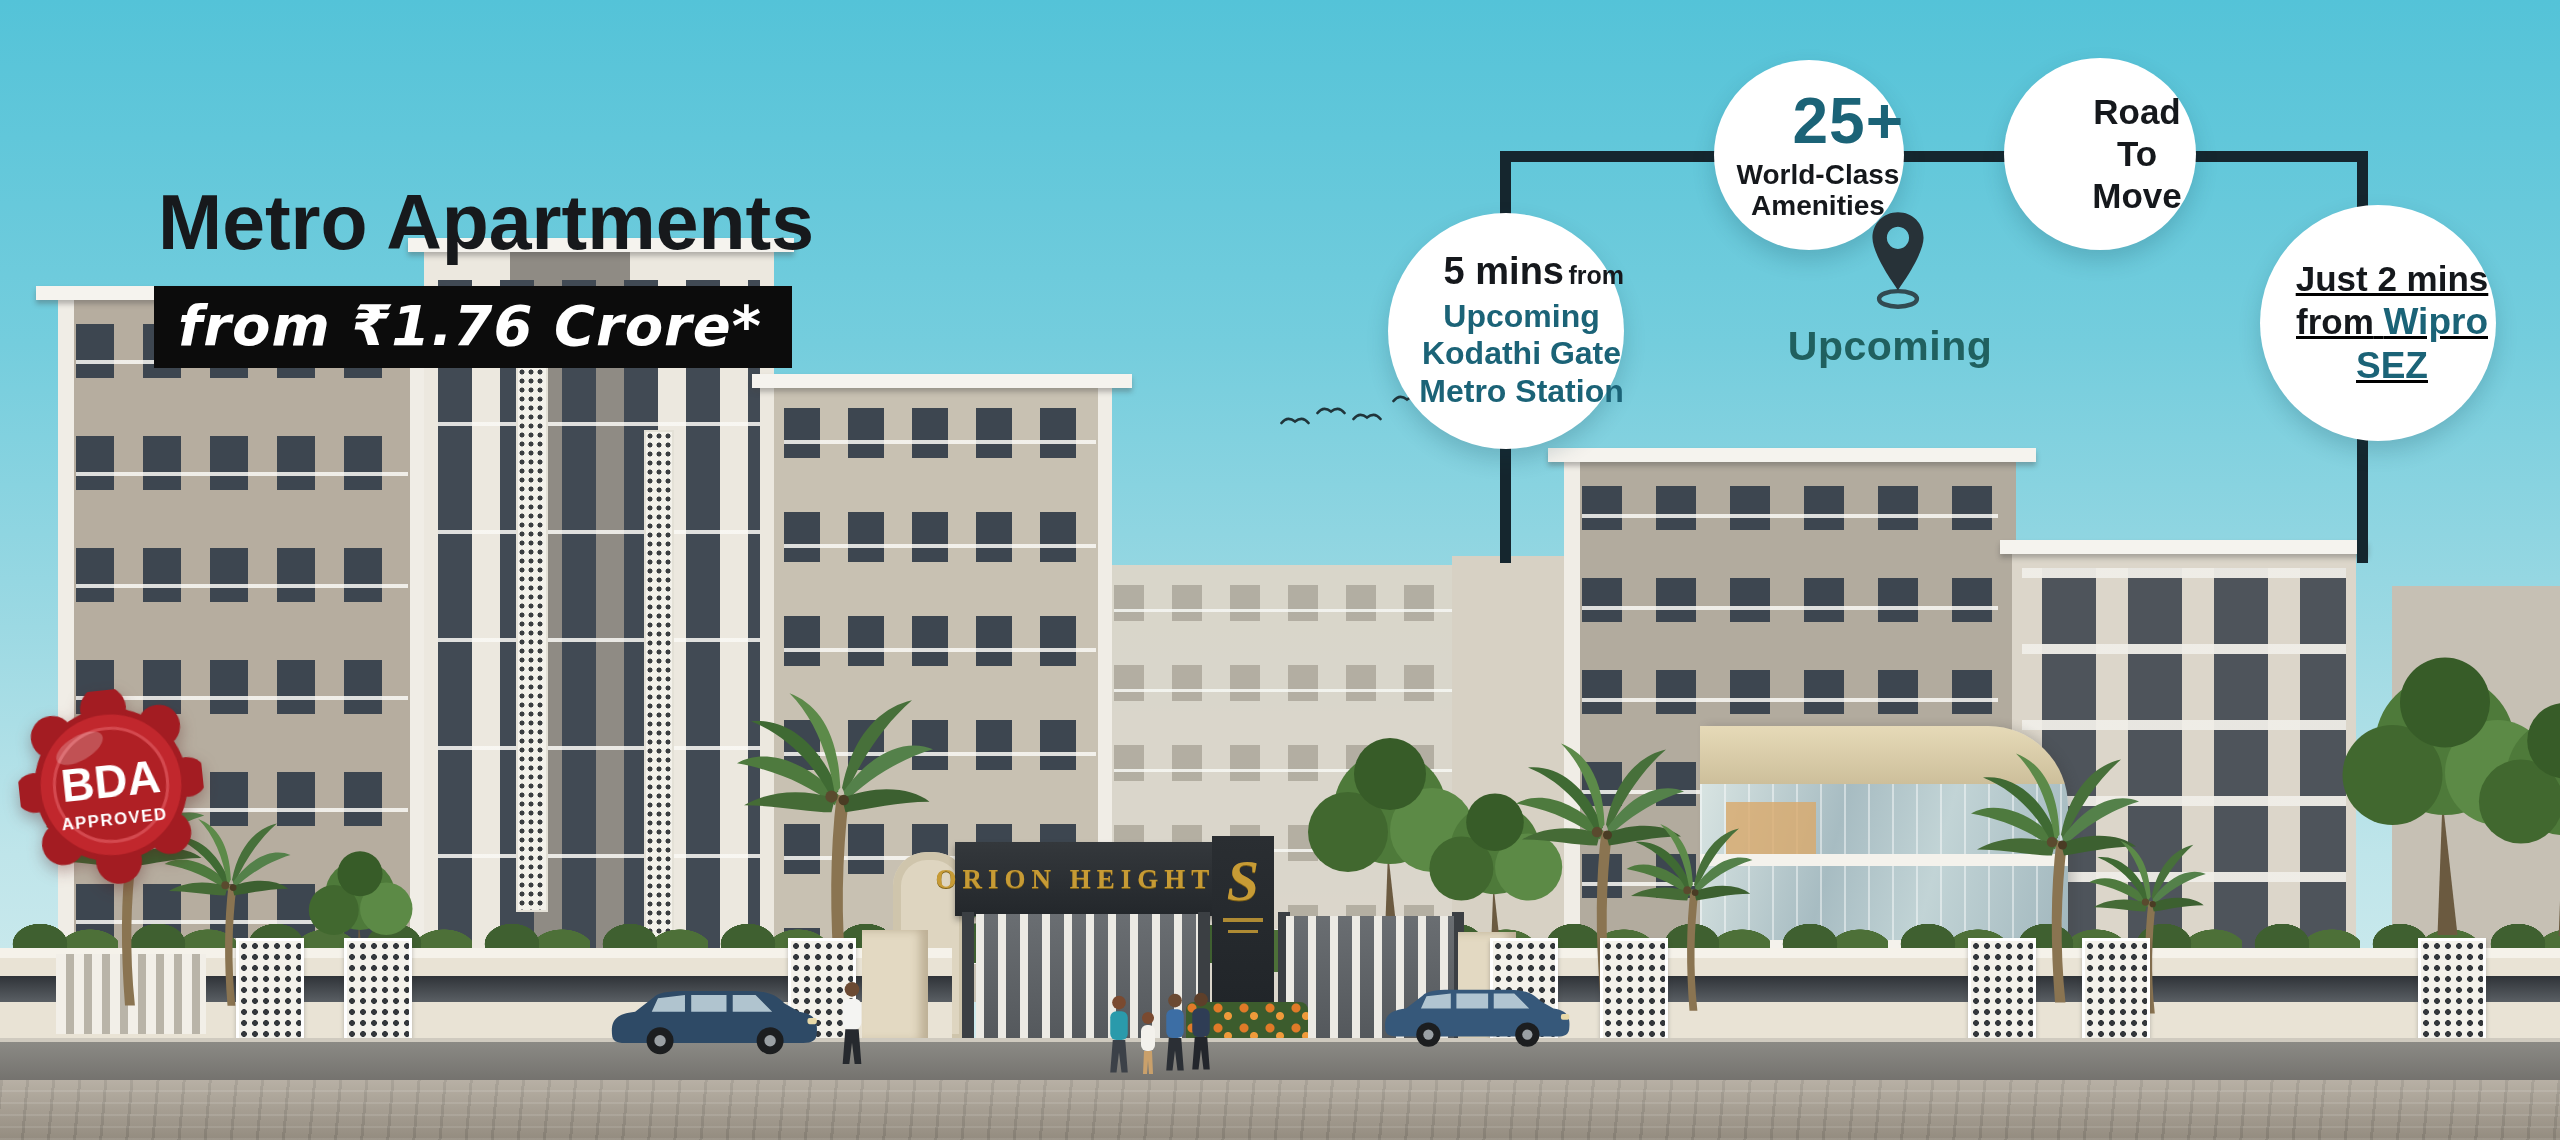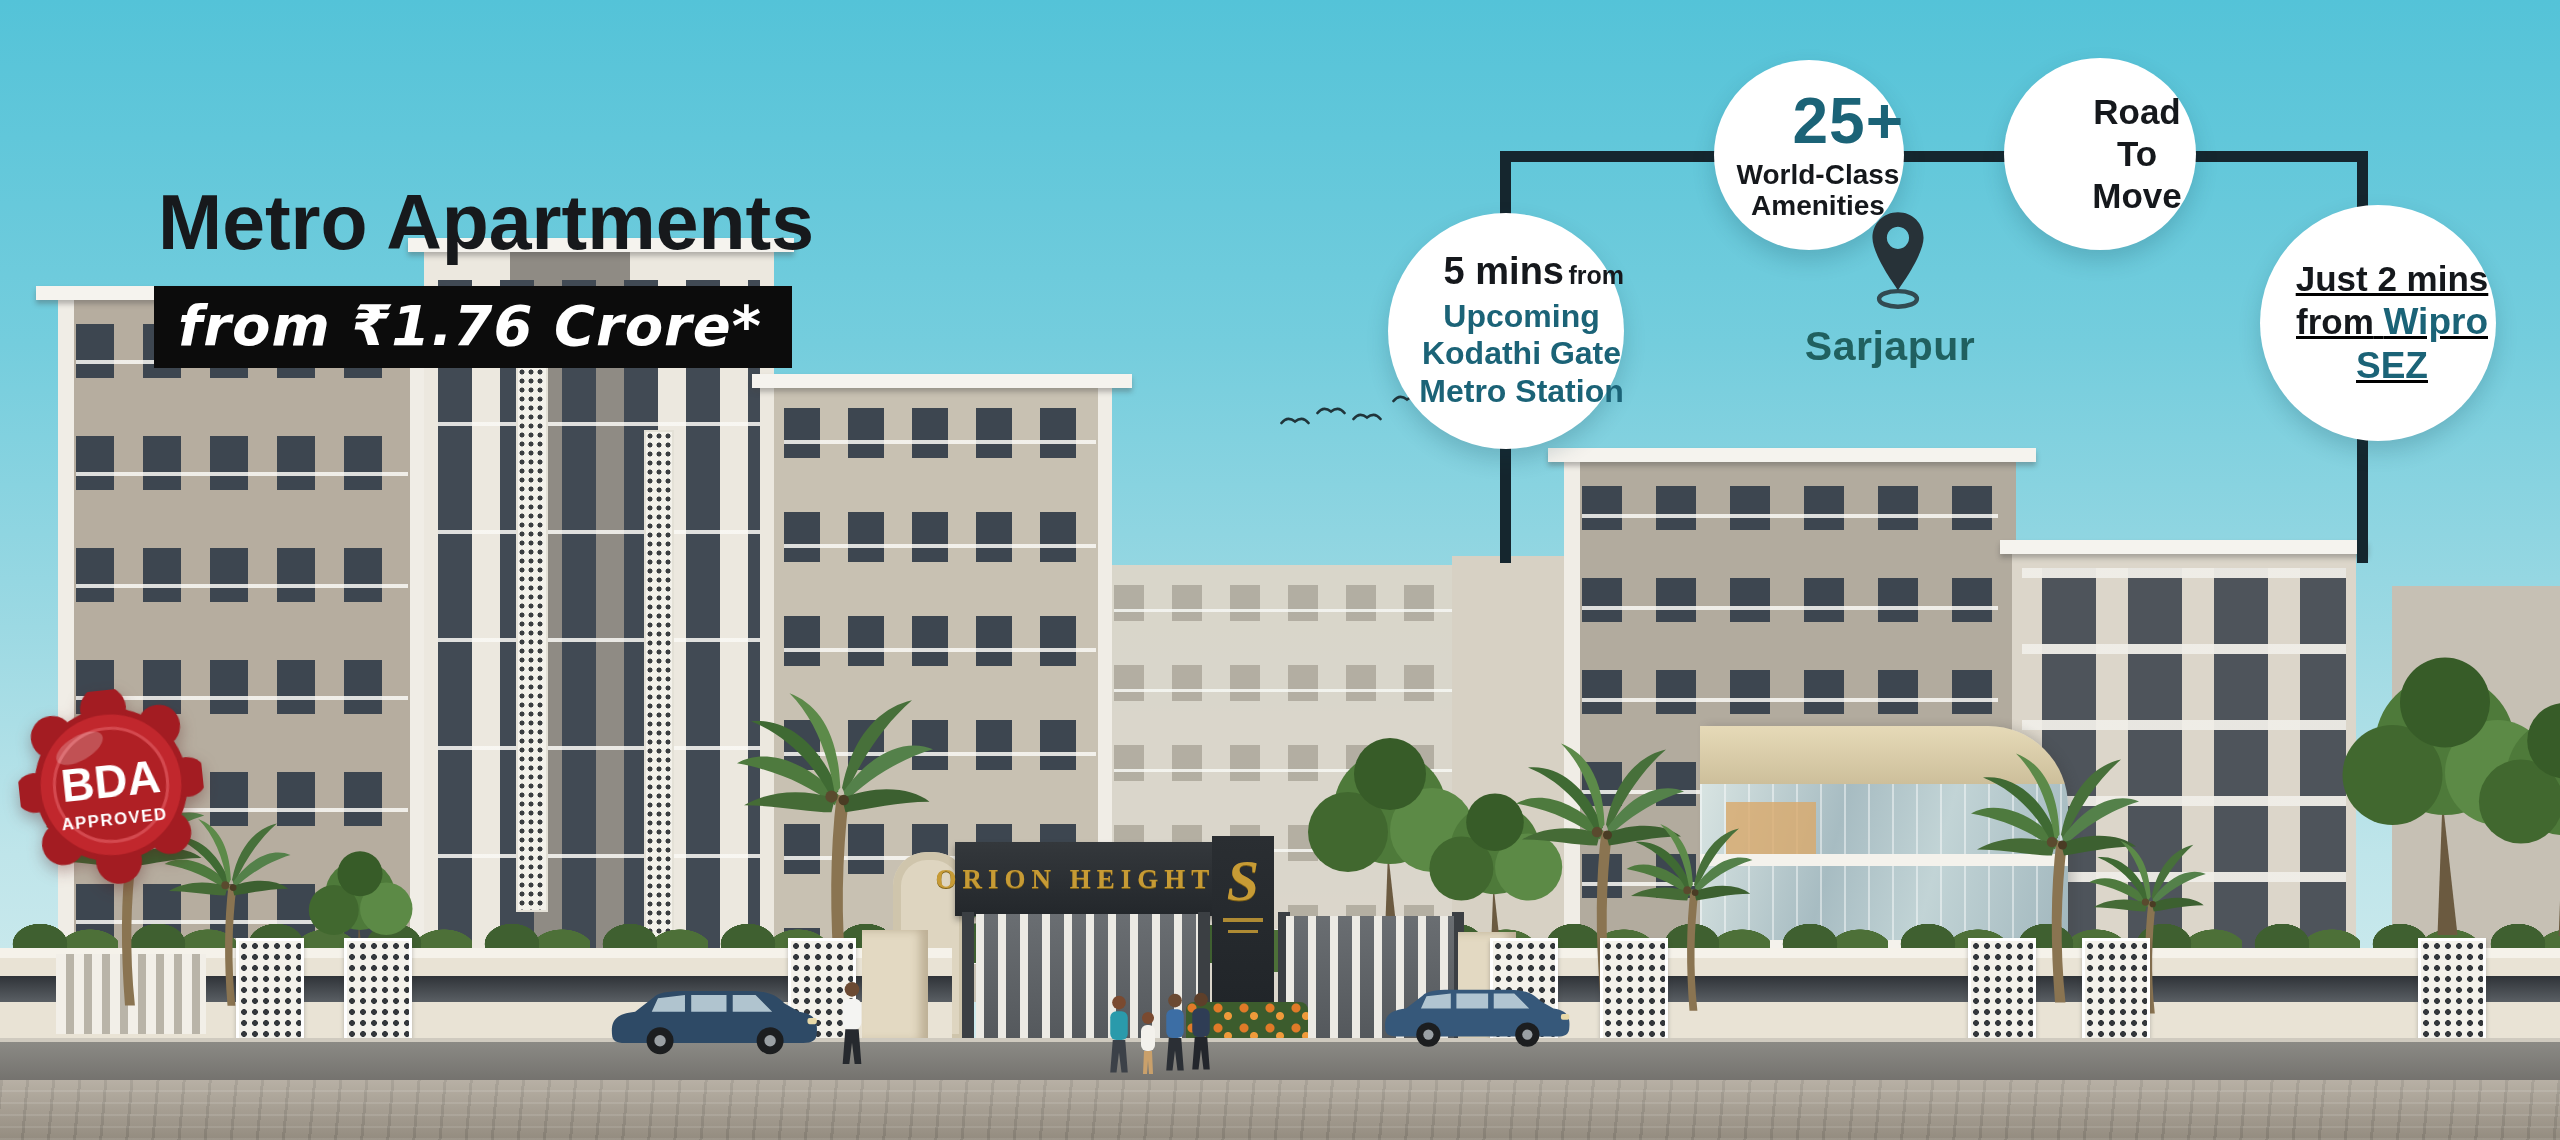--- a/index.html
+++ b/index.html
@@ -382,19 +382,19 @@
       <span class="dark">Just 2 mins from</span>
       <span class="teal wipro-dest"> <span>Wipro SEZ</span></span>
     </span>
   </div>
 
   <svg class="pin" viewBox="0 0 60 90">
     <ellipse cx="30" cy="80" rx="17" ry="7" fill="none" stroke="#273238" stroke-width="4" opacity="0.85"></ellipse>
     <path fill-rule="evenodd" fill="#273238" d="M30,2 C17,2 7,12 7,25 C7,41 30,72 30,72 C30,72 53,41 53,25 C53,12 43,2 30,2 Z M30,15 a10,10 0 1,1 -0.1,0 Z"></path>
   </svg>
   <div class="loc">
-    <div>Sarjapur</div>
+    <div>Upcoming</div>
   </div>
 
   <div class="lux">Metro Apartments</div>
   <div class="price">from ₹1.76 Crore*</div>
 
 </div>
 
 </body></html>

